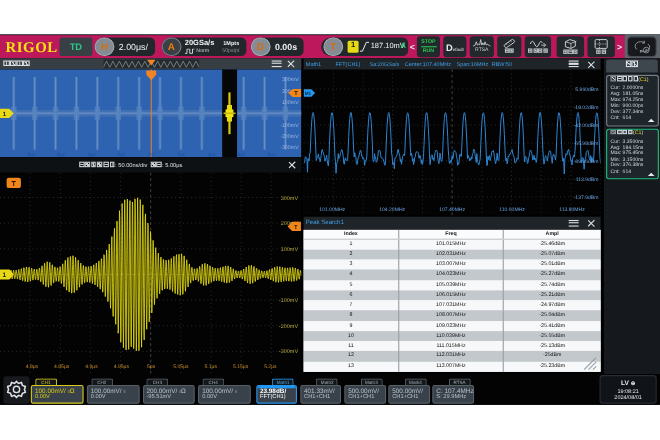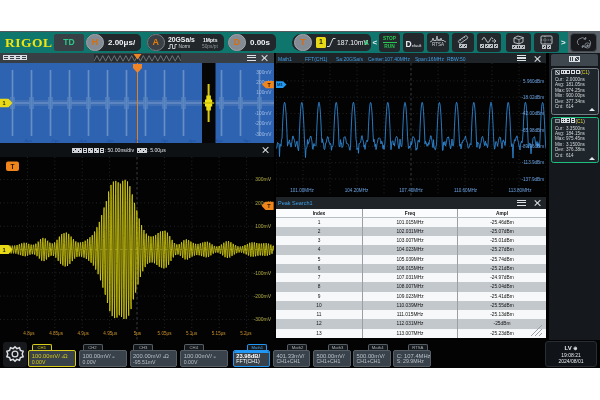--- a/index.html
+++ b/index.html
@@ -6,21 +6,21 @@
 .zh{display:inline-block;width:0.92em;height:0.95em;margin:0 0.04em;vertical-align:-0.1em;
  border:0.6px solid currentColor;opacity:0.92;
  background:linear-gradient(0deg,transparent 40%,currentColor 40% 56%,transparent 56%),
  linear-gradient(90deg,transparent 42%,currentColor 42% 58%,transparent 58%),
  linear-gradient(45deg,transparent 46%,currentColor 46% 54%,transparent 54%)}
 .zh5{display:inline-block;width:4.3px;height:4.5px;margin:0 0.25px;vertical-align:-0.3px;color:#d8dce0;
  border:0.6px solid currentColor;
  background:linear-gradient(0deg,transparent 41%,currentColor 41% 56%,transparent 56%),
  linear-gradient(90deg,transparent 43%,currentColor 43% 57%,transparent 57%)}
 
-#topbar{position:absolute;left:0;top:32px;width:600px;height:21px;background:#0f766e}
+#topbar{position:absolute;left:0;top:32px;width:600px;height:21px;background:#be185d}
 #logo{position:absolute;left:5px;top:3px;font-family:"Liberation Serif",serif;font-weight:bold;font-size:13.5px;color:#f2e50e;letter-spacing:0.5px}
 .pill{position:absolute;top:1.5px;height:17.5px;background:#22272b;border-radius:9px 5px 5px 9px}
 .circ{position:absolute;left:0;top:0;width:17.5px;height:17.5px;border-radius:50%;background:#848b92;border:1px solid #a2a9b0;
  text-align:center;line-height:15.5px;font-weight:bold;font-size:9px;color:#d66e10}
 #tdbtn{position:absolute;left:54px;top:1.5px;width:30px;height:17px;background:#394045;border-radius:2px;
  text-align:center;line-height:17px;font-size:8.5px;font-weight:bold;color:#2dc98a}
 .mbtn{position:absolute;top:1px;height:19px;background:#23282d;border-radius:3px;text-align:center;overflow:hidden}
 .mbtn svg{display:block;margin:2px auto 0}
 .blab{font-size:4.6px;color:#c9ced3;line-height:4.8px;margin-top:0px}
 
@@ -60,21 +60,21 @@
 .sl2{margin:0.8px 0 0 2.5px;line-height:5.5px;font-size:5.2px;white-space:nowrap}
 .dc{font-size:4px;letter-spacing:-0.5px}
 #lvbox{position:absolute;left:545px;top:1px;width:52px;height:26px;background:#101418;border:1px solid #272d33;border-radius:3px;color:#e8ecf0;text-align:center}
 </style></head><body>
 <div id="scr"></div>
 <div id="topbar">
  <div id="logo">RIGOL</div>
  <div id="tdbtn">TD</div>
  <div class="pill" style="left:86px;width:55px">
       <div class="circ">H</div>
-      <span style="position:absolute;left:22px;top:4px;font-size:8px;font-weight:bold;color:#f2f5f8">2.00μs/</span>
+      <span style="position:absolute;left:22px;top:4px;font-size:8px;font-weight:normal;color:#f2f5f8">2.00μs/</span>
     </div>
  <div class="pill" style="left:147px;width:77px">
       <div class="circ" style="background:#3a4045;border-color:#787f86;color:#e87d0c">A</div>
   <span style="position:absolute;left:21px;top:2px;font-size:6.8px;font-weight:bold;color:#f2f5f8">20GSa/s</span>
   <svg width="9" height="5" viewBox="0 0 9 5" style="position:absolute;left:21px;top:10.5px">
         <path d="M0,4.5 h2 v-4 h2.5 v4 h2.5 v-4 h2" fill="none" stroke="#cfd3d7" stroke-width="0.9"></path>
       </svg>
   <span style="position:absolute;left:31.5px;top:10px;font-size:4.8px;color:#cfd3d7">Norm</span>
   <span style="position:absolute;left:56px;top:3px;font-size:5px;font-weight:bold;color:#f2f5f8">1Mpts</span>
   <span style="position:absolute;left:55px;top:10px;font-size:4.8px;color:#8e959b">50ps/pt</span>

